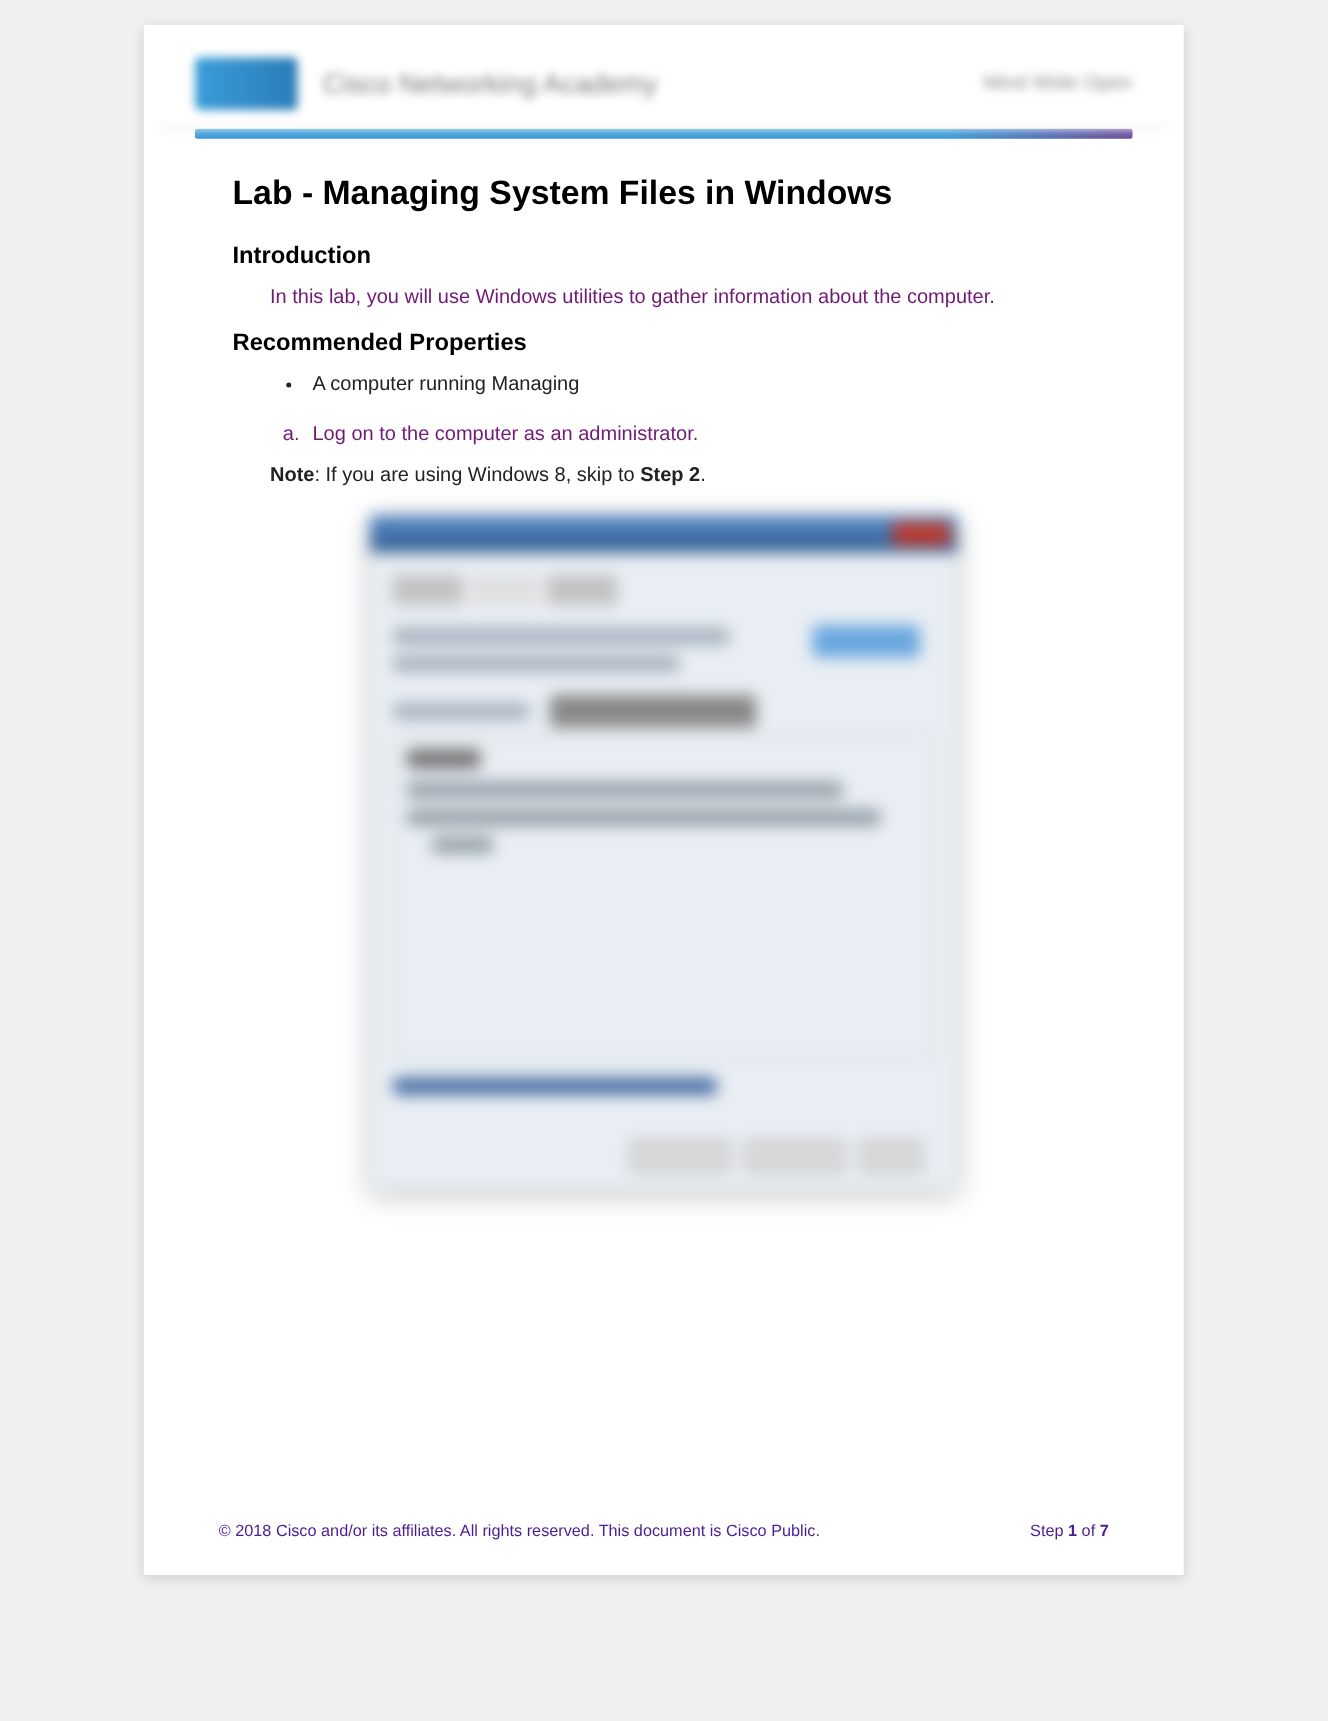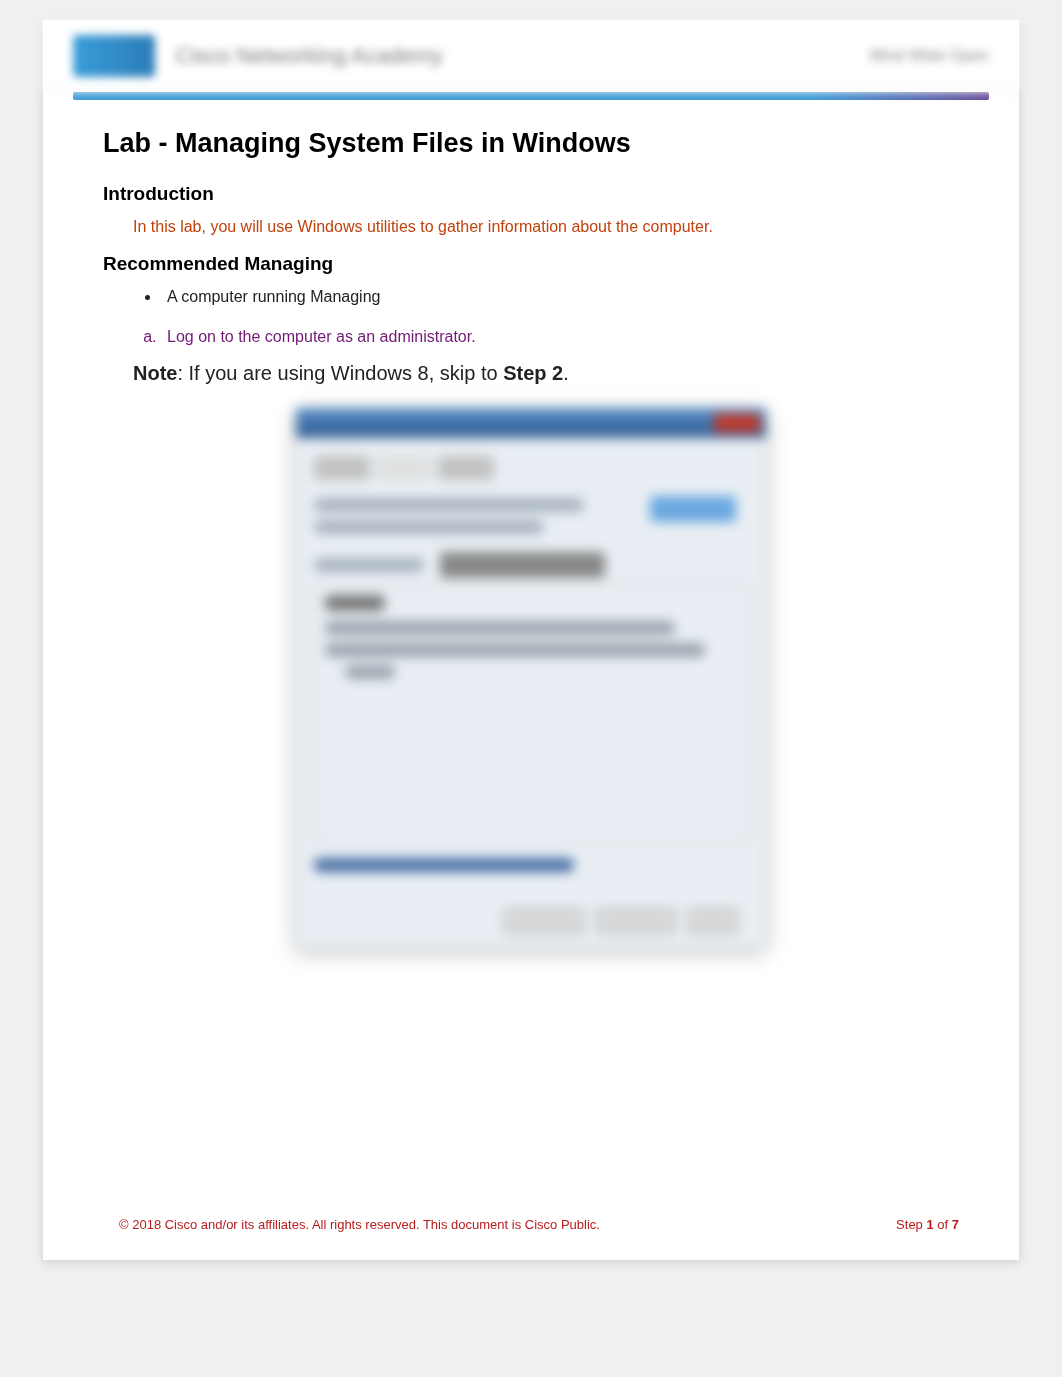--- a/index.html
+++ b/index.html
@@ -4,27 +4,27 @@
   <style>
     * { margin: 0; padding: 0; box-sizing: border-box; }
     body {
       font-family: Arial, Helvetica, sans-serif;
       background: #f0f0f0;
       width: 1062px;
       margin: 0 auto;
       padding: 20px 0;
     }
     .page {
-      width: 976px;
+      width: 832px;
       min-height: 1240px;
       background: #fff;
       margin: 0 auto;
       box-shadow: 0 2px 10px rgba(0,0,0,0.15);
       position: relative;
-      padding: 0;
+      padding: 11px;
     }
     .header-bar {
       height: 72px;
       background: #ffffff;
       position: relative;
       display: flex;
       align-items: center;
       padding: 0 30px;
       filter: blur(4px);
       border-bottom: 1px solid #ddd;
@@ -64,21 +64,21 @@
     }
     h2.section-heading {
       font-size: 19px;
       font-weight: bold;
       color: #000;
       margin-bottom: 10px;
       margin-top: 14px;
     }
     .section-text {
       font-size: 16px;
-      color: #c2410c;
+      color: #701a75;
       margin: 0 0 12px 30px;
       line-height: 1.5;
     }
     ul.bullet-list {
       list-style: disc;
       margin: 0 0 14px 58px;
     }
     ul.bullet-list li {
       font-size: 16px;
       color: #222;
@@ -97,21 +97,21 @@
       margin: 0 0 0 58px;
     }
     ol.lettered > li {
       font-size: 16px;
       color: #701a75;
       line-height: 1.7;
       padding-left: 6px;
       margin-bottom: 6px;
     }
     .note-line {
-      font-size: 20px;
+      font-size: 16px;
       color: #222;
       margin: 6px 0 6px 30px;
       line-height: 1.7;
     }
     .bold { font-weight: bold; }
     .dialog-placeholder {
       width: 470px;
       height: 540px;
       margin: 18px auto 0 auto;
       filter: blur(6px);
@@ -186,26 +186,26 @@
     }
     .dialog-footer .btn {
       width: 80px; height: 26px;
       background: #d8d8d8;
       border: 1px solid #999;
       border-radius: 3px;
     }
     .footer {
       position: absolute;
       bottom: 28px;
-      left: 76px;
+      left: 60px;
       right: 60px;
       display: flex;
       justify-content: space-between;
       font-size: 13px;
-      color: #b91c1c;
+      color: #4c1d95;
       gap: 12px;
     }
   </style>
 </head>
 <body>
 
 <div class="page">
 
   <div class="header-bar">
     <div class="logo"></div>
@@ -213,21 +213,21 @@
     <div class="header-right">Mind Wide Open</div>
   </div>
   <div class="header-underline"></div>
 
   <div class="content">
     <h1 class="doc-title">Lab - Managing System Files in Windows</h1>
 
     <h2 class="section-heading">Introduction</h2>
     <p class="section-text">In this lab, you will use Windows utilities to gather information about the computer.</p>
 
-    <h2 class="section-heading">Recommended Managing</h2>
+    <h2 class="section-heading">Recommended Properties</h2>
     <ul class="bullet-list">
       <li>A computer running Managing</li>
     </ul>
 
 
     <ol class="lettered">
       <li>Log on to the computer as an administrator.</li>
     </ol>
 
     <p class="note-line">

